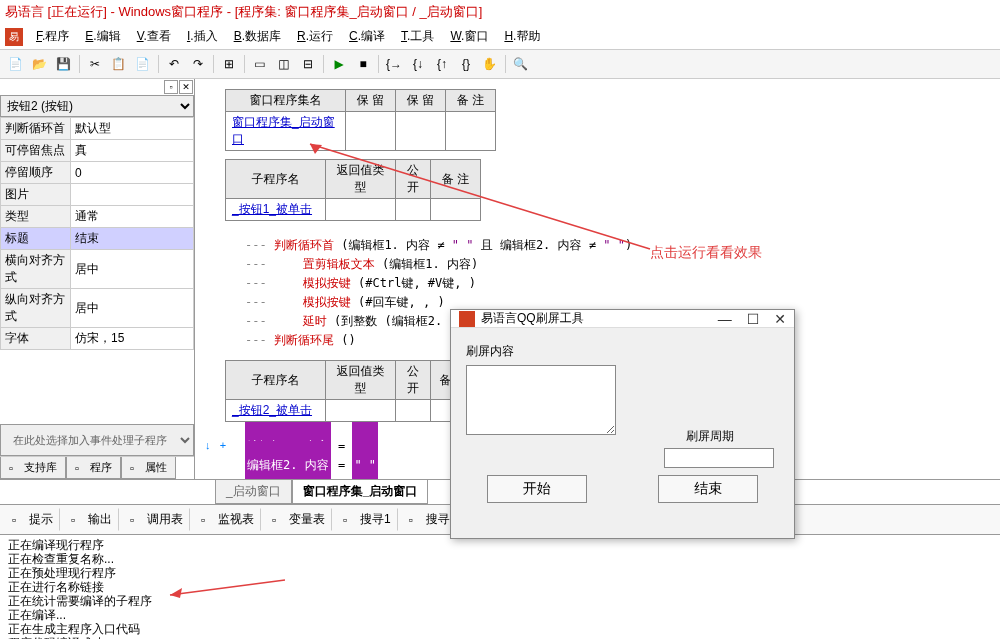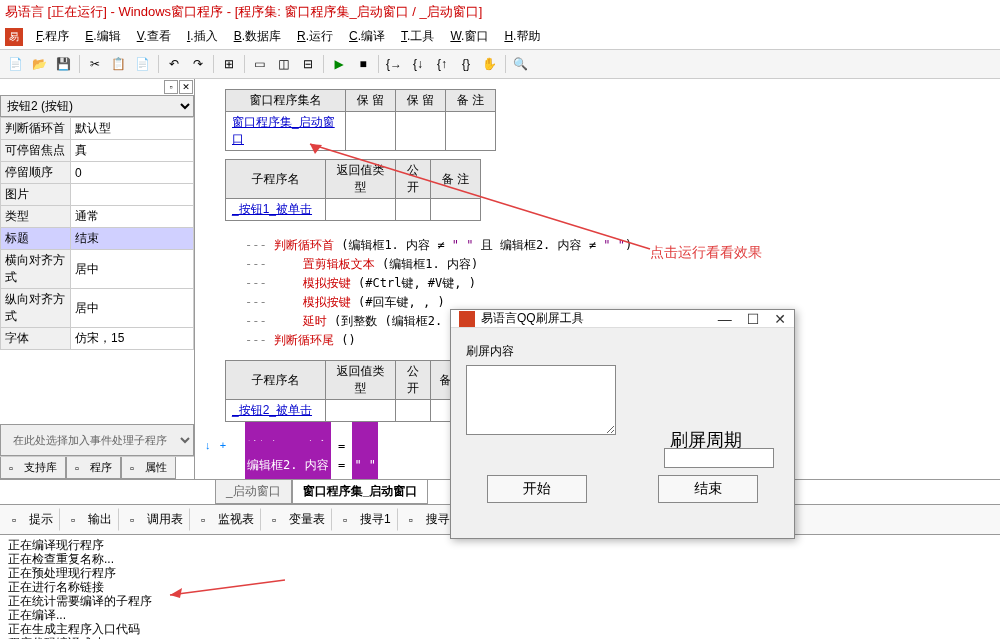--- a/index.html
+++ b/index.html
@@ -65,21 +65,21 @@
     
     .dialog { position: absolute; left: 450px; top: 230px; width: 345px; height: 230px; background: #f0f0f0; border: 1px solid #888; box-shadow: 2px 2px 8px rgba(0,0,0,0.3); z-index: 100; }
     .dialog-title { display: flex; align-items: center; padding: 0 8px; background: #fff; border-bottom: 1px solid #ddd; }
     .dialog-title-icon { width: 16px; height: 16px; background: #d04020; margin-right: 6px; }
     .dialog-title-text { flex: 1; font-size: 12px; }
     .dialog-controls { display: flex; gap: 15px; }
     .dialog-controls span { cursor: pointer; font-size: 14px; color: #333; }
     .dialog-body { padding: 15px; position: relative; height: 190px; }
     .dialog-label { font-size: 12px; margin-bottom: 5px; }
     .dialog-textarea { width: 150px; height: 70px; border: 1px solid #888; background: #fff; }
-    .dialog-period-label { position: absolute; right: 52px; top: 100px; font-size: 18px; }
+    .dialog-period-label { position: absolute; right: 60px; top: 100px; font-size: 12px; }
     .dialog-period-input { position: absolute; right: 20px; top: 120px; width: 110px; height: 20px; border: 1px solid #888; background: #fff; }
     .dialog-btns { position: absolute; bottom: 15px; left: 0; right: 0; display: flex; justify-content: space-around; }
     .dialog-btn { width: 100px; height: 28px; border: 1px solid #888; background: #f8f8f8; cursor: pointer; font-size: 14px; }
     
     .annotation { position: absolute; color: #e04040; font-size: 14px; z-index: 50; }
     .arrow-svg { position: absolute; z-index: 40; pointer-events: none; }
   </style>
 </head>
 <body>
 

